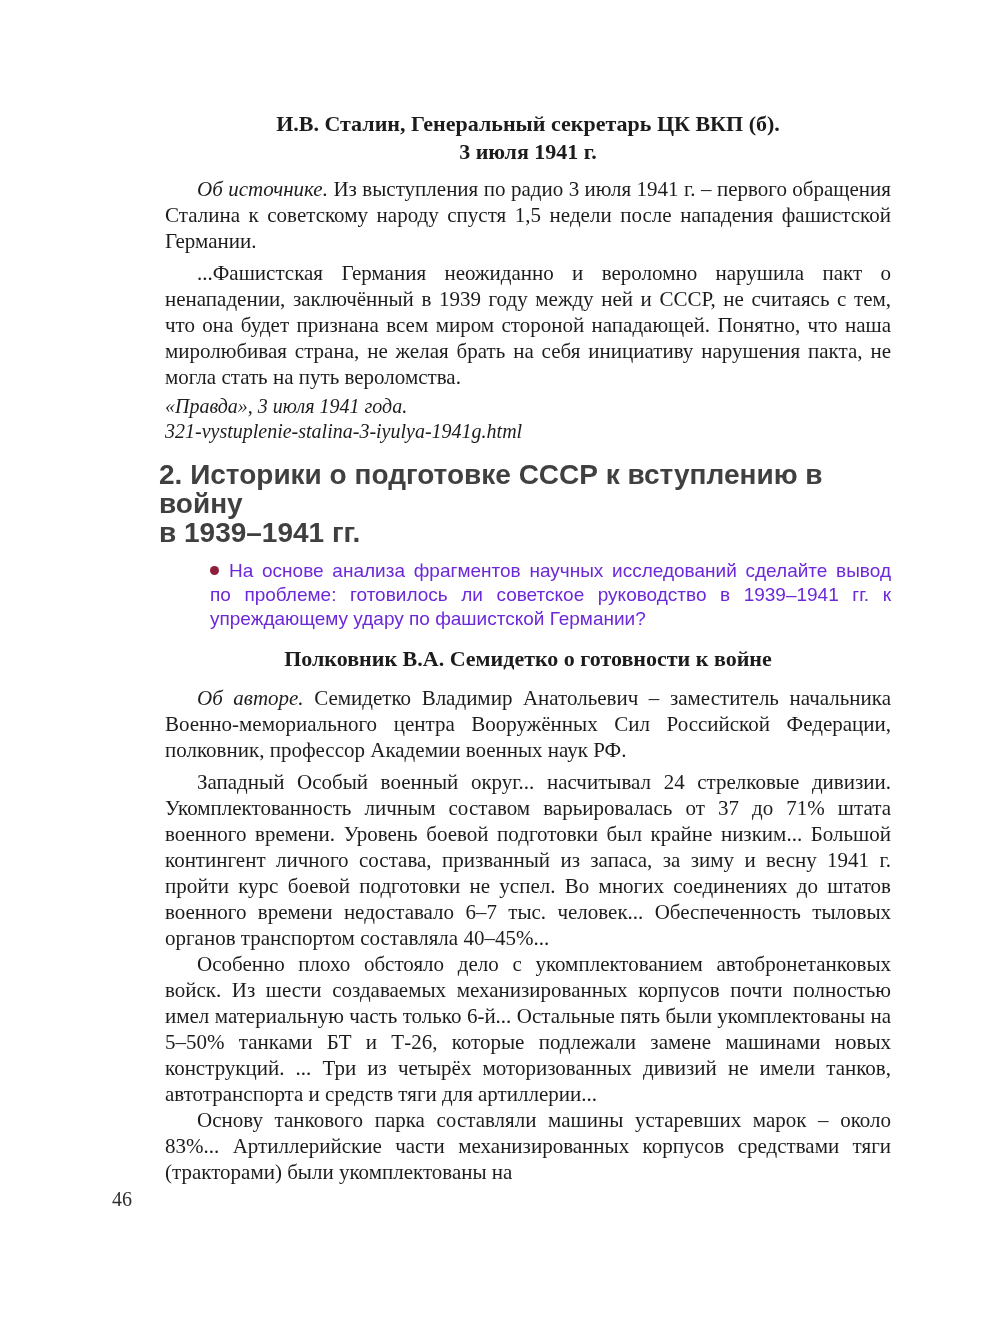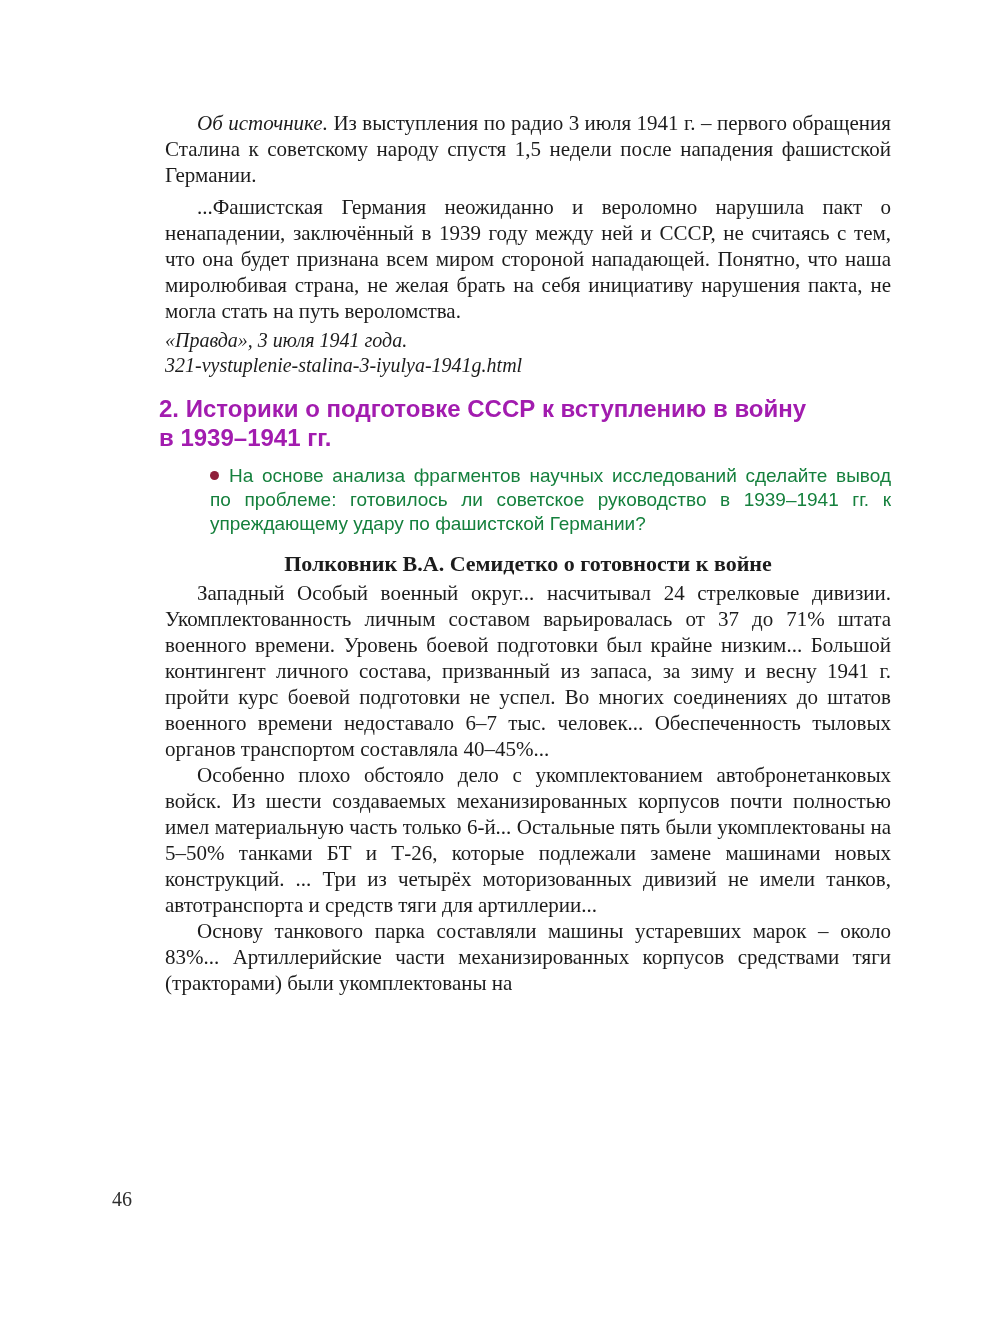--- a/index.html
+++ b/index.html
@@ -18,21 +18,21 @@
     top: 110px;
     width: 726px;
   }
   .doc-heading {
     font-size: 22px;
     font-weight: bold;
     text-align: center;
     line-height: 28px;
     margin: 0 0 10px 0;
   }
-  .doc-heading.second { margin: 8px 0 2px 0; }
+  .doc-heading.second { margin: 8px 0 12px 0; }
   .para {
     font-size: 21px;
     line-height: 26px;
     text-align: justify;
     text-indent: 32px;
     margin: 0 0 6px 0;
   }
   .para.tight { margin: 0; }
   .lead-italic { font-style: italic; margin-top: 24px; }
   .citation-block {
@@ -41,30 +41,30 @@
   .citation-line {
     font-style: italic;
     font-size: 20px;
     line-height: 25px;
     text-align: left;
     margin: 0;
   }
   .red-heading {
     font-family: "Liberation Sans", sans-serif;
     font-weight: bold;
-    color: #a21caf;
-    font-size: 24px;
+    color: #404040;
+    font-size: 28px;
     line-height: 29px;
     margin: 16px 0 12px -6px;
   }
   .task {
     font-family: "Liberation Sans", sans-serif;
     font-size: 19px;
     line-height: 24px;
-    color: #15803d;
+    color: #6d28d9;
     text-align: justify;
     padding-left: 45px;
     margin: 0 0 14px 0;
   }
   .bullet-dot {
     display: inline-block;
     width: 9px;
     height: 9px;
     border-radius: 50%;
     background: #8e1f3a;
@@ -78,20 +78,24 @@
     top: 1188px;
     font-size: 20px;
     color: #2e2e2e;
   }
 </style>
 </head>
 <body>
 
 <div class="content">
 
+  <h2 class="doc-heading">
+    <span>И.В. Сталин, Генеральный секретарь ЦК ВКП (б).</span><br>
+    <span>3 июля 1941 г.</span>
+  </h2>
 
   <p class="para"><span class="lead-italic">Об источнике.</span> <span>Из выступления по радио 3 июля 1941 г. – первого обращения Сталина к советскому народу спустя 1,5 недели после нападения фашистской Германии.</span></p>
 
   <p class="para tight">...Фашистская Германия неожиданно и вероломно нарушила пакт о ненападении, заключённый в 1939 году между ней и СССР, не считаясь с тем, что она будет признана всем миром стороной нападающей. Понятно, что наша миролюбивая страна, не желая брать на себя инициативу нарушения пакта, не могла стать на путь вероломства.</p>
 
   <div class="citation-block">
     <p class="citation-line">«Правда», 3 июля 1941 года.</p>
     <p class="citation-line">321-vystuplenie-stalina-3-iyulya-1941g.html</p>
   </div>
 
@@ -99,20 +103,21 @@
     <span>2. Историки о подготовке СССР к вступлению в войну</span><br>
     <span>в 1939–1941 гг.</span>
   </h3>
 
   <div class="task"><span class="bullet-dot"></span><span>На основе анализа фрагментов научных исследований сделайте вывод по проблеме: готовилось ли советское руководство в 1939–1941 гг. к упреждающему удару по фашистской Германии?</span></div>
 
   <h2 class="doc-heading second">
     <span>Полковник В.А. Семидетко о готовности к войне</span><br>
   </h2>
 
+  <p class="para"><span class="lead-italic">Об авторе.</span> <span>Семидетко Владимир Анатольевич – заместитель начальника Военно-мемориального центра Вооружённых Сил Российской Федерации, полковник, профессор Академии военных наук РФ.</span></p>
 
   <p class="para tight">Западный Особый военный округ... насчитывал 24 стрелковые дивизии. Укомплектованность личным составом варьировалась от 37 до 71% штата военного времени. Уровень боевой подготовки был крайне низким... Большой контингент личного состава, призванный из запаса, за зиму и весну 1941 г. пройти курс боевой подготовки не успел. Во многих соединениях до штатов военного времени недоставало 6–7 тыс. человек... Обеспеченность тыловых органов транспортом составляла 40–45%...</p>
   <p class="para tight">Особенно плохо обстояло дело с укомплектованием автобронетанковых войск. Из шести создаваемых механизированных корпусов почти полностью имел материальную часть только 6-й... Остальные пять были укомплектованы на 5–50% танками БТ и Т-26, которые подлежали замене машинами новых конструкций. ... Три из четырёх моторизованных дивизий не имели танков, автотранспорта и средств тяги для артиллерии...</p>
   <p class="para tight">Основу танкового парка составляли машины устаревших марок – около 83%... Артиллерийские части механизированных корпусов средствами тяги (тракторами) были укомплектованы на</p>
 
 </div>
 
 <div class="page-number">46</div>
 
 </body></html>

